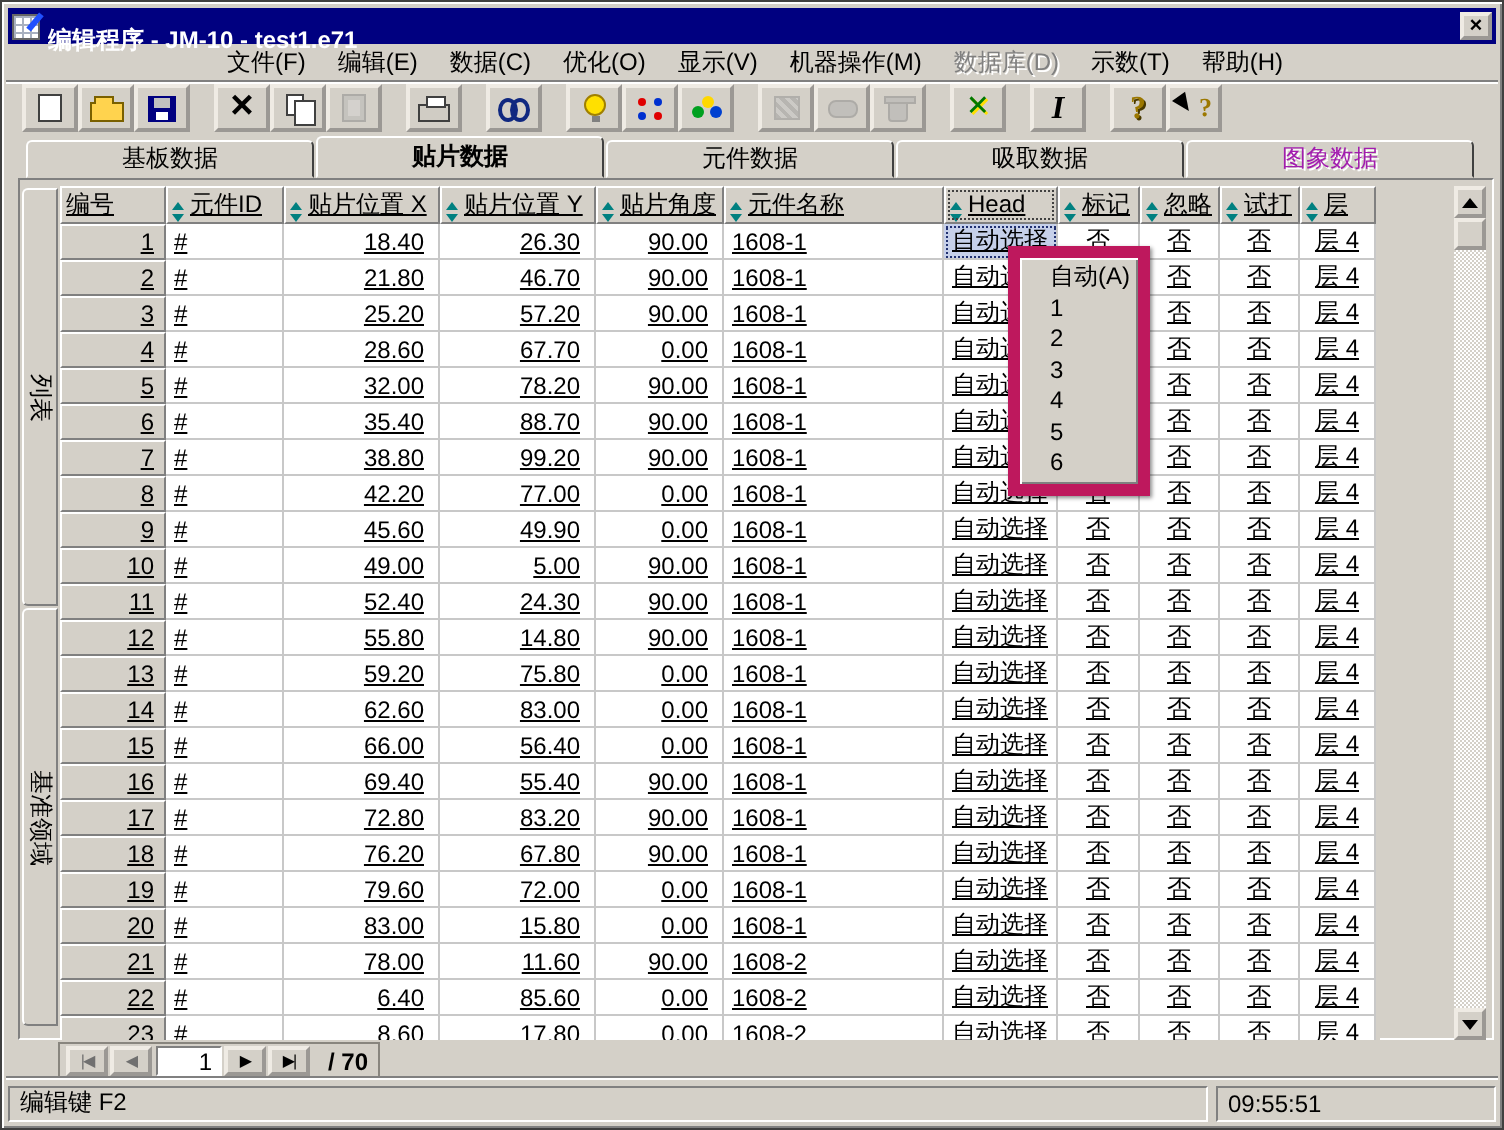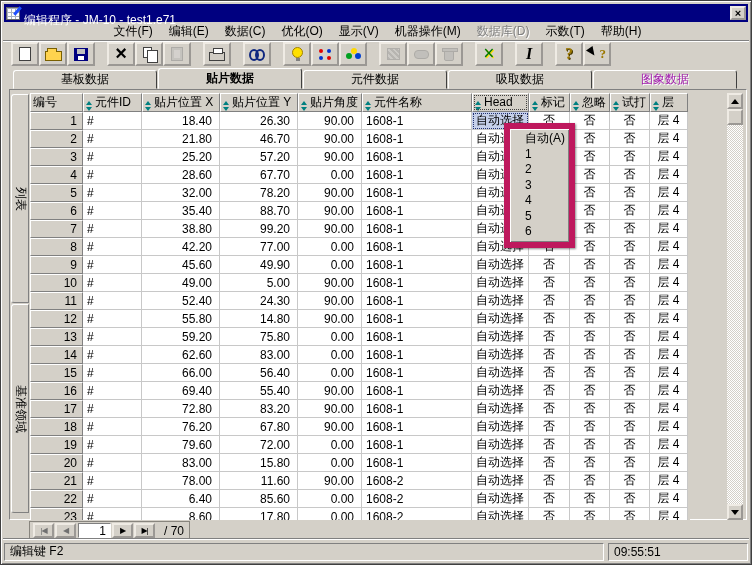--- a/index.html
+++ b/index.html
@@ -10,21 +10,21 @@
     border:1px solid #404040;box-shadow:inset 1px 1px 0 #fff,inset -1px -1px 0 #808080;
     overflow:hidden;
   }
   
   .titlebar{position:absolute;left:3px;top:3px;right:3px;height:18px;background:#000080;
     display:flex;align-items:center;padding:0 2px;color:#fff;}
   .app-icon{width:14px;height:13px;background:#fff;border:1px solid #666;margin-right:4px;position:relative;
     background-image:linear-gradient(#a8b0c0 1px,transparent 1px),linear-gradient(90deg,#a8b0c0 1px,transparent 1px);
     background-size:4px 4px;}
   .app-icon::after{content:"";position:absolute;right:0;top:-2px;width:3px;height:10px;background:#2050ff;transform:rotate(40deg);}
-  .title-text{font-weight:normal;flex:1;white-space:nowrap;overflow:hidden;margin-top:14px;}
+  .title-text{font-weight:bold;flex:1;white-space:nowrap;overflow:hidden;margin-top:14px;}
   .close-btn{width:16px;height:14px;background:#d4d0c8;border:2px outset #efebe4;color:#000;
     font:bold 11px/10px "Liberation Sans",sans-serif;display:flex;align-items:center;justify-content:center;}
   
   .menubar{position:absolute;left:3px;top:22px;right:3px;height:17px;display:flex;align-items:center;padding-left:3px;justify-content:center;}
   .menu-item{padding:1px 8px;white-space:nowrap;}
   .menu-item.disabled{color:#808080;text-shadow:1px 1px 0 #fff;}
   .bar-sep{position:absolute;left:2px;right:2px;height:2px;border-top:1px solid #808080;border-bottom:1px solid #fff;}
   
   .toolbar{position:absolute;left:3px;top:40px;right:3px;height:26px;display:flex;align-items:center;padding-left:7px;}
   .tbtn{width:28px;height:24px;background:#d4d0c8;border:2px outset #efebe4;display:flex;align-items:center;justify-content:center;margin-right:0;}
@@ -72,21 +72,21 @@
   .tab.active{height:21px;font-weight:bold;position:relative;z-index:3;border-bottom-color:#d4d0c8;}
   .tab.disabled{color:#a21caf;text-shadow:1px 1px 0 #fff;}
   
   .client{position:absolute;left:8px;top:88px;width:738px;height:431px;background:#d4d0c8;
     border:1px solid;border-color:#808080 #fff #fff #808080;}
   .side-tab{position:absolute;left:1px;width:18px;background:#d4d0c8;border:1px solid;border-color:#fff #808080 #808080 #fff;
     border-radius:3px 0 0 3px;display:flex;align-items:center;justify-content:center;
     writing-mode:vertical-rl;text-orientation:sideways;font-size:12px;color:#000;}
   .side-tab.t1{top:4px;height:209px;}
   .side-tab.t2{top:214px;height:209px;}
-  .table-clip{position:absolute;left:20px;top:3px;width:660px;height:427px;overflow:hidden;background:#d4d0c8;}
+  .table-clip{position:absolute;left:20px;top:3px;width:660px;height:427px;overflow:hidden;background:#d4d0c8;text-decoration:underline;}
   table.grid{border-collapse:separate;border-spacing:0;table-layout:fixed;width:658px;}
   .grid th{height:18px;background:#d4d0c8;border:1px solid;border-color:#fff #808080 #808080 #fff;
     font-weight:normal;text-align:left;padding:0 2px;white-space:nowrap;overflow:hidden;}
   .grid th.focused{outline:1px dotted #404040;outline-offset:-3px;}
   .grid td{height:16.2px;background:#fff;border-right:1px solid #c8c8c8;border-bottom:1px solid #c8c8c8;
     padding:0 4px;white-space:nowrap;overflow:hidden;font-size:12px;}
   .grid td.rownum{background:#d4d0c8;border:1px solid;border-color:#fff #808080 #808080 #fff;text-align:right;padding-right:5px;}
   .grid td.num{text-align:right;padding-right:7px;}
   .grid td.ctr{text-align:center;padding:0 1px;}
   .grid td.sel{background:#c6d0ea;outline:1px dotted #203070;outline-offset:-2px;}
@@ -110,21 +110,21 @@
   .popup-item{height:15.5px;line-height:15.5px;padding-left:15px;font-size:12px;white-space:nowrap;}
   
   .navrow{position:absolute;left:8px;top:519px;width:738px;height:21px;background:#d4d0c8;}
   .navbox{position:absolute;left:20px;top:1px;width:161px;height:19px;border:1px solid #88857e;
     display:flex;align-items:center;padding-left:3px;background:#d4d0c8;}
   .pgb{width:21px;height:15px;background:#d4d0c8;border:2px outset #efebe4;margin-right:1px;
     font-size:8px;line-height:11px;text-align:center;letter-spacing:-1px;color:#000;overflow:hidden;}
   .pgb.dim{color:#707070;}
   .pg-input{width:33px;height:15px;border:1px solid;border-color:#808080 #fff #fff #808080;background:#fff;
     font:12px "Liberation Sans",sans-serif;text-align:right;padding-right:4px;margin:0 1px;}
-  .pg-total{margin-left:8px;}
+  .pg-total{margin-left:8px;font-weight:bold;}
   
   .statusbar{position:absolute;left:2px;right:2px;bottom:2px;height:21px;background:#d4d0c8;display:flex;align-items:center;padding:1px 1px;}
   .panel{height:18px;border:1px solid;border-color:#808080 #fff #fff #808080;display:flex;align-items:center;padding-left:5px;background:#d4d0c8;}
   .panel.left{flex:1;margin-right:4px;}
   .panel.right{width:140px;}
   .groove-top{position:absolute;left:2px;right:2px;bottom:24px;height:2px;border-top:1px solid #808080;border-bottom:1px solid #fff;}
 </style>
 </head>
 <body>
 

